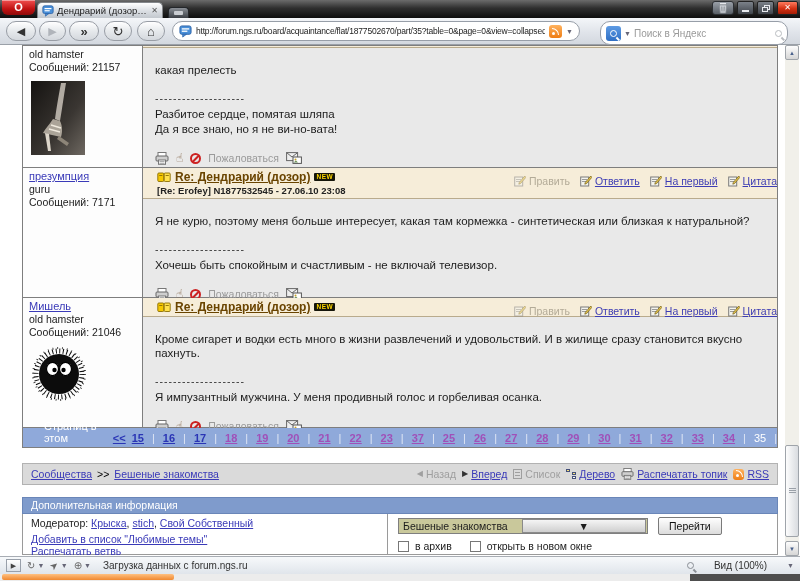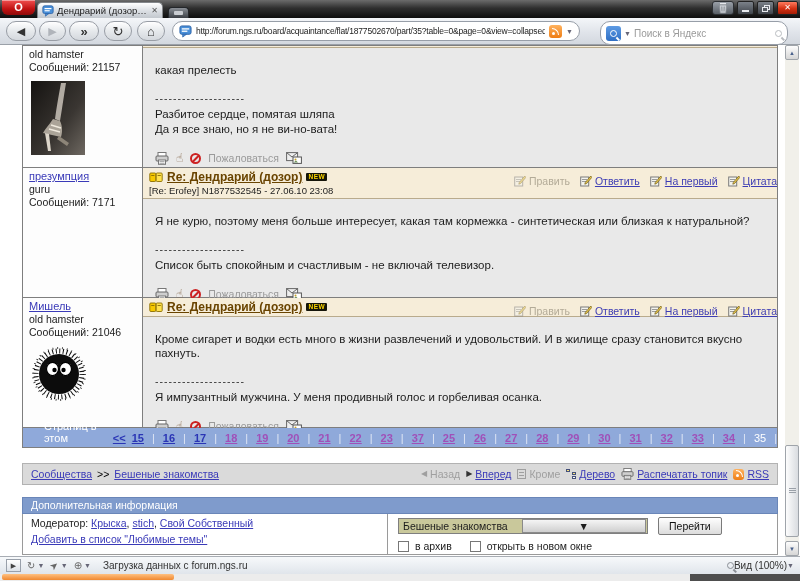--- a/index.html
+++ b/index.html
@@ -66,23 +66,23 @@
   .rss-ic.small{width:11px;height:11px;}
   
   .page{position:absolute;left:0;top:45px;width:800px;height:511px;background:#fff;}
   .posts{position:absolute;left:22px;top:0;width:756px;border:1px solid #7e7e7e;border-bottom:none;}
   .post{display:flex;border-bottom:1px solid #7e7e7e;}
   .ucell{width:120px;background:#fdfdfd;border-right:1px solid #7e7e7e;padding:2px 16px 0 6px;
     font-size:10.5px;color:#222;}
   .ucell .author{color:#3a3ab8;text-decoration:underline;cursor:pointer;font-size:11px;}
   .ucell div{line-height:13px;}
   .pmain{flex:1;background:#e9e9e9;display:flex;flex-direction:column;}
-  .phead{background:#f6edd9;border-bottom:1px solid #b9ab8d;padding:1px 6px;position:relative;}
+  .phead{background:#f6edd9;border-bottom:1px solid #b9ab8d;padding:1px 14px;position:relative;}
   .phead.partial{height:13px;overflow:hidden;padding-top:0;}
-  .ph-sub{font-size:9.5px;color:#222;line-height:12px;}
+  .ph-sub{font-size:9.5px;color:#222;line-height:12px;font-weight:bold;}
   .ph-title-row{display:flex;align-items:center;gap:4px;height:16px;}
   .ph-title{font-size:12px;font-weight:bold;color:#6a4400;text-decoration:underline;cursor:pointer;}
   .badge-new{background:#15150a;color:#ffd700;font-size:6.5px;font-weight:bold;
     padding:1px 2px;border-radius:1px;letter-spacing:.5px;line-height:1;}
   .actions{position:absolute;right:0;top:7px;display:flex;align-items:center;gap:10px;font-size:10.5px;}
   .act{display:flex;align-items:center;gap:3px;cursor:pointer;color:#3d3db4;}
   .act u{text-decoration:underline;}
   .act.disabled{color:#b3ab98;cursor:default;}
   .pbody{padding:9px 12px 6px;font-size:11.5px;color:#1c1c1c;line-height:14px;flex:1;}
   .pbody .para{margin:6px 0 14px;}
@@ -149,21 +149,21 @@
   .sb-thumb i{display:block;margin:42px auto 0;width:7px;height:1px;background:#9aa0a8;box-shadow:0 2px 0 #9aa0a8,0 4px 0 #9aa0a8;}
   
   .statusbar{position:absolute;left:0;top:556px;width:800px;height:18px;
     background:linear-gradient(#f7f9fb,#e0e5eb);border-top:1px solid #a8adb4;
     display:flex;align-items:center;padding:0 6px;gap:6px;font-size:10px;color:#333;}
   .sb-toggle{width:15px;height:13px;border:1px solid #99a0aa;background:linear-gradient(#fff,#dde2e8);
     display:flex;align-items:center;justify-content:center;font-size:7px;color:#444;cursor:pointer;}
   .st-ic{display:flex;align-items:center;gap:2px;color:#666;cursor:pointer;}
   .st-ic .g{font-size:10px;line-height:1;}
   .status-text{margin-left:6px;color:#333;}
-  .zoom-ctl{margin-left:auto;display:flex;align-items:center;gap:0;cursor:pointer;}
+  .zoom-ctl{margin-left:auto;display:flex;align-items:center;gap:20px;cursor:pointer;}
   
   .bottomstrip{position:absolute;left:0;top:574px;width:800px;height:7px;background:#ececec;}
   .progress{position:absolute;left:2px;top:0;width:172px;height:6px;border-radius:2px;
     background:linear-gradient(#ffc080,#f08830);}
   .dark-corner{position:absolute;left:690px;top:0;width:110px;height:7px;background:#4e4e4e;}
   svg{display:block;}
 </style>
 </head>
 <body>
 
@@ -371,21 +371,21 @@
                   <svg width="12" height="12">
                     <use href="#sym-padpencil"></use>
                   </svg>
                   <u>Цитата</u>
                 </span>
             </div>
           </div>
           <div class="pbody">
             <div class="para">Я не курю, поэтому меня больше интересует, какая там кормежка - синтетическая или близкая к натуральной?</div>
             <div class="sep-line">--------------------</div>
-            <div class="sig">Список быть спокойным и счастливым - не включай телевизор.</div>
+            <div class="sig">Хочешь быть спокойным и счастливым - не включай телевизор.</div>
             <div class="pfoot">
               <svg width="14" height="13">
                   <use href="#sym-printer"></use>
                 </svg>
               <span class="hand-ic">☝</span>
               <span class="noentry"></span>
               <span class="report-lbl">Пожаловаться</span>
               <svg width="16" height="12">
                   <use href="#sym-envelope"></use>
                 </svg>
@@ -518,21 +518,21 @@
         <span class="nav-item gray-item">
             <span class="tri">◀</span>
             <span>Назад</span>
           </span>
         <span class="nav-item">
             <span class="tri" style="color:#333">▶</span>
             <span class="blue-link">Вперед</span>
           </span>
         <span class="nav-item gray-item">
             <span class="grid-ic"></span>
-            <span>Кроме</span>
+            <span>Список</span>
           </span>
         <span class="nav-item">
             <span class="tree-ic">
               <b></b>
               <b></b>
               <b></b>
             </span>
             <span class="blue-link">Дерево</span>
           </span>
         <span class="nav-item">
@@ -554,20 +554,21 @@
     <div class="infopanel">
       <div class="ip-head">Дополнительная информация</div>
       <div class="ip-body">
         <div class="ip-left">
           <div>
             <span>Модератор:</span>
             <span id="mods"><span class="blue-link">Крыска</span>, <span class="blue-link">stich</span>, <span class="blue-link">Свой Собственный</span></span>
           </div>
           <div class="row2">
             <div><span class="blue-link">Добавить в список "Любимые темы"</span></div>
+            <div><span class="blue-link">Распечатать ветвь</span></div>
           </div>
         </div>
         <div class="ip-right">
           <div class="sel-row">
             <div class="select">
               <span>Бешеные знакомства</span>
               <span class="sel-btn">▼</span>
             </div>
             <div class="go-btn">Перейти</div>
           </div>

